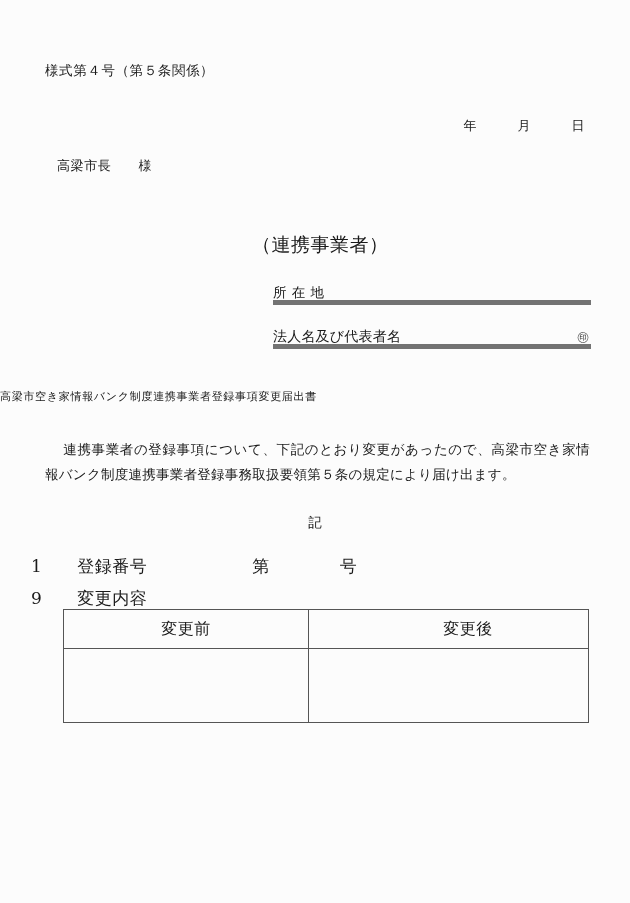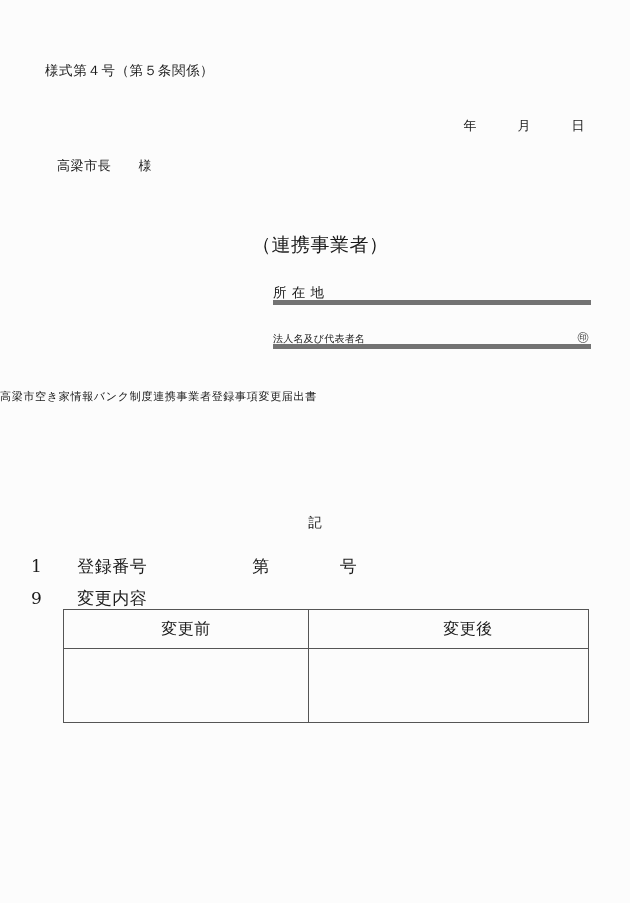--- a/index.html
+++ b/index.html
@@ -84,21 +84,21 @@
     margin-top: 20px;
     height: 19px;
   }
   .sig-label {
     font-size: 13.5px;
     letter-spacing: 0.5px;
     white-space: pre;
     line-height: 1.1;
   }
   .sig-label.small {
-    font-size: 10px;
+    font-size: 14px;
     letter-spacing: 0.2px;
   }
   .seal-mark {
     position: absolute;
     right: 2px;
     bottom: 1px;
     font-size: 12px;
     line-height: 1;
   }
 
@@ -193,20 +193,23 @@
     </div>
 
     <div class="sig-row second">
       <span class="sig-label small">法人名及び代表者名</span>
       <span class="seal-mark">㊞</span>
     </div>
   </div>
 
   <div class="doc-title">高梁市空き家情報バンク制度連携事業者登録事項変更届出書</div>
 
+  <div class="body-para">
+    <span class="indent"></span><span>連携事業者の登録事項について、下記のとおり変更があったので、高梁市空き家情報バンク</span><span>制度連携事業者登録事務取扱要領第５条の規定により届け出ます。</span>
+  </div>
 
   <div class="ki-mark">記</div>
 
   <div class="item item-1">1　　登録番号　　　　　　第　　　　号</div>
 
   <div class="item item-2">9　　変更内容</div>
 
   <table class="change-table">
     <tbody>
       <tr>

